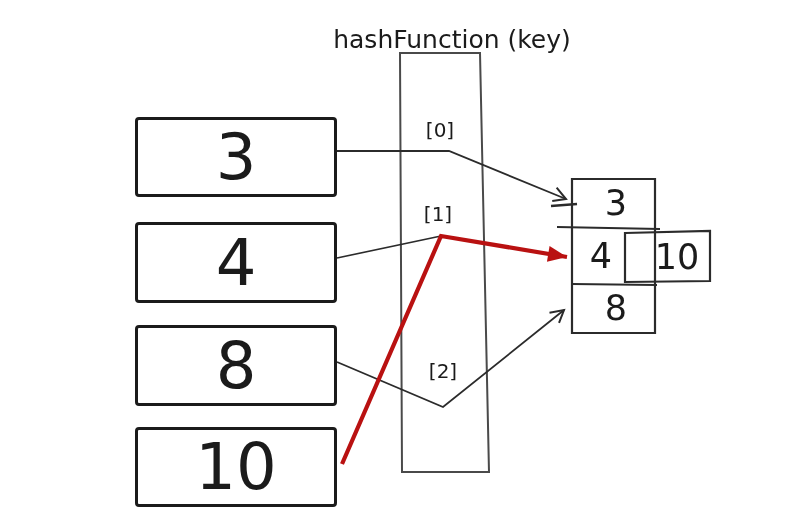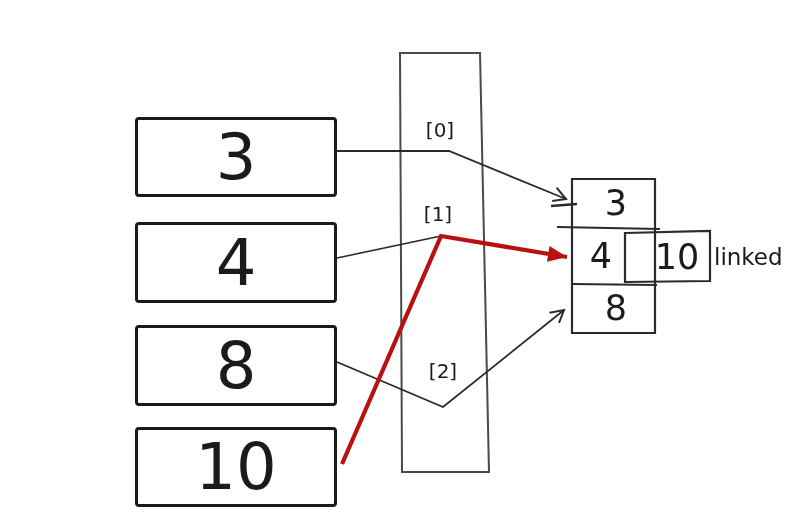--- a/index.html
+++ b/index.html
@@ -55,20 +55,21 @@
     <path d="M337,151 L449,151 L566,199" fill="none" stroke="var(--line_dark)" stroke-width="1.8" marker-end="url(#mArrowBlack)"></path>
     <path d="M551,206 L577,204" fill="none" stroke="var(--line_dark)" stroke-width="2.4"></path>
 
     <path d="M337,258 L441,236" fill="none" stroke="var(--line_dark)" stroke-width="1.6"></path>
 
     <path d="M337,362 L443,407 L564,310" fill="none" stroke="var(--line_dark)" stroke-width="1.8" marker-end="url(#mArrowBlack)"></path>
 
     <path d="M342,464 L441,236 L567,257" fill="none" stroke="var(--red)" stroke-width="4.2" stroke-linejoin="miter" marker-end="url(#mArrowRed)"></path>
   </svg>
 
+  <div class="txt title center" style="left:322px;top:25px;width:260px;">hashFunction (key)</div>
 
   <div class="txt bucket center" style="left:398px;top:118px;width:84px;">[0]</div>
   <div class="txt bucket center" style="left:396px;top:202px;width:84px;">[1]</div>
   <div class="txt bucket center" style="left:401px;top:359px;width:84px;">[2]</div>
 
   <div class="key-box" style="left:135px;top:117px;width:202px;height:80px;">
     <span>3</span>
   </div>
   <div class="key-box" style="left:135px;top:222px;width:202px;height:81px;">
     <span>4</span>
@@ -78,15 +79,14 @@
   </div>
   <div class="key-box" style="left:135px;top:427px;width:202px;height:80px;">
     <span>10</span>
   </div>
 
   <div class="cell" style="left:572px;top:179px;width:88px;height:48px;">3</div>
   <div class="cell" style="left:573px;top:228px;width:56px;height:57px;">4</div>
   <div class="cell" style="left:572px;top:284px;width:88px;height:49px;">8</div>
 
   <div class="cell" style="left:648px;top:234px;width:58px;height:46px;">10</div>
-  <div class="txt linked-label" style="left:714px;top:244px;">linked</div>
 
 </div>
 
 </body></html>

